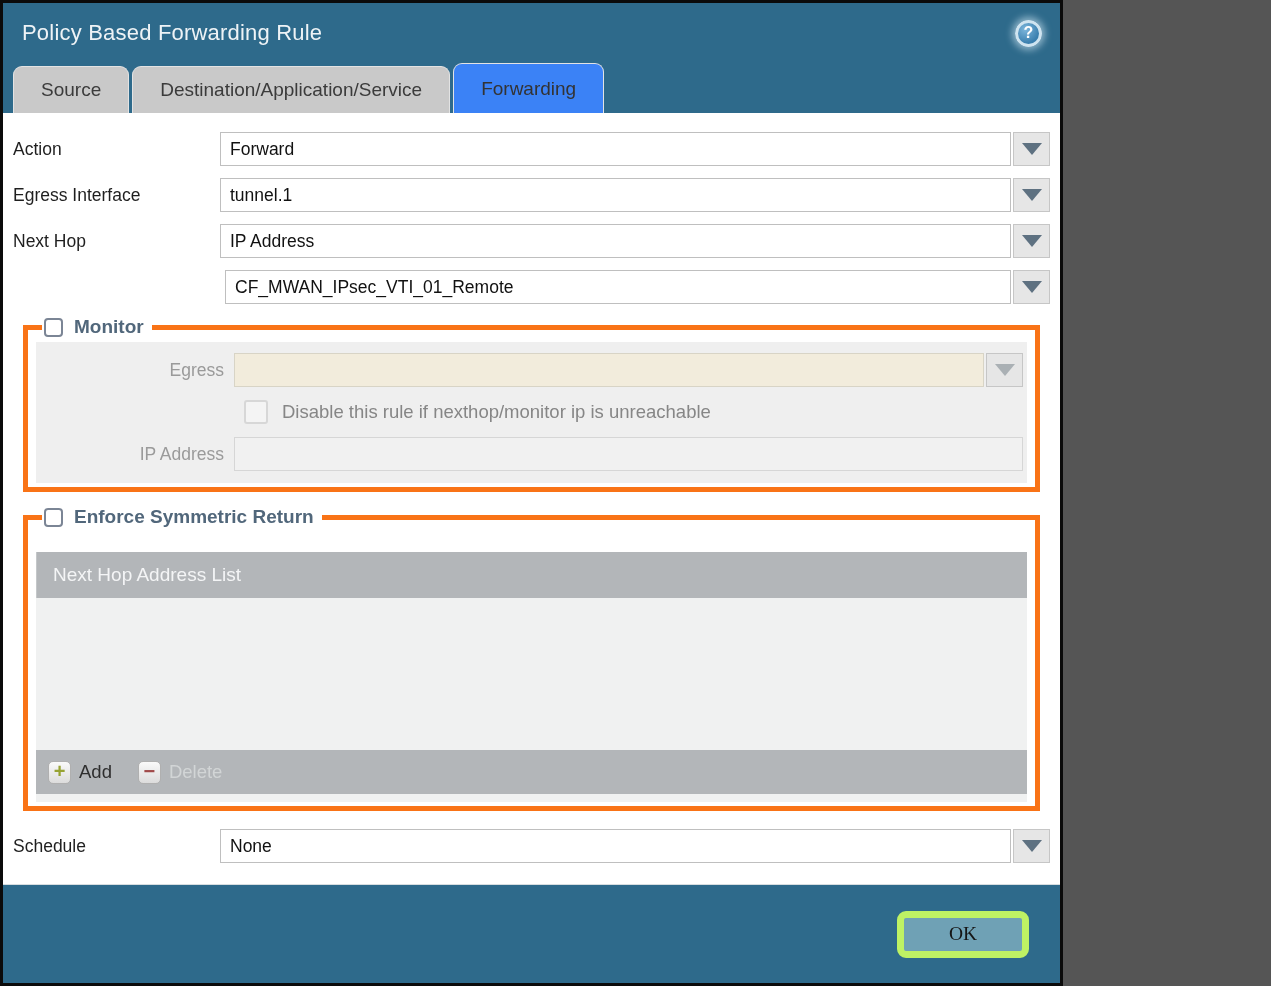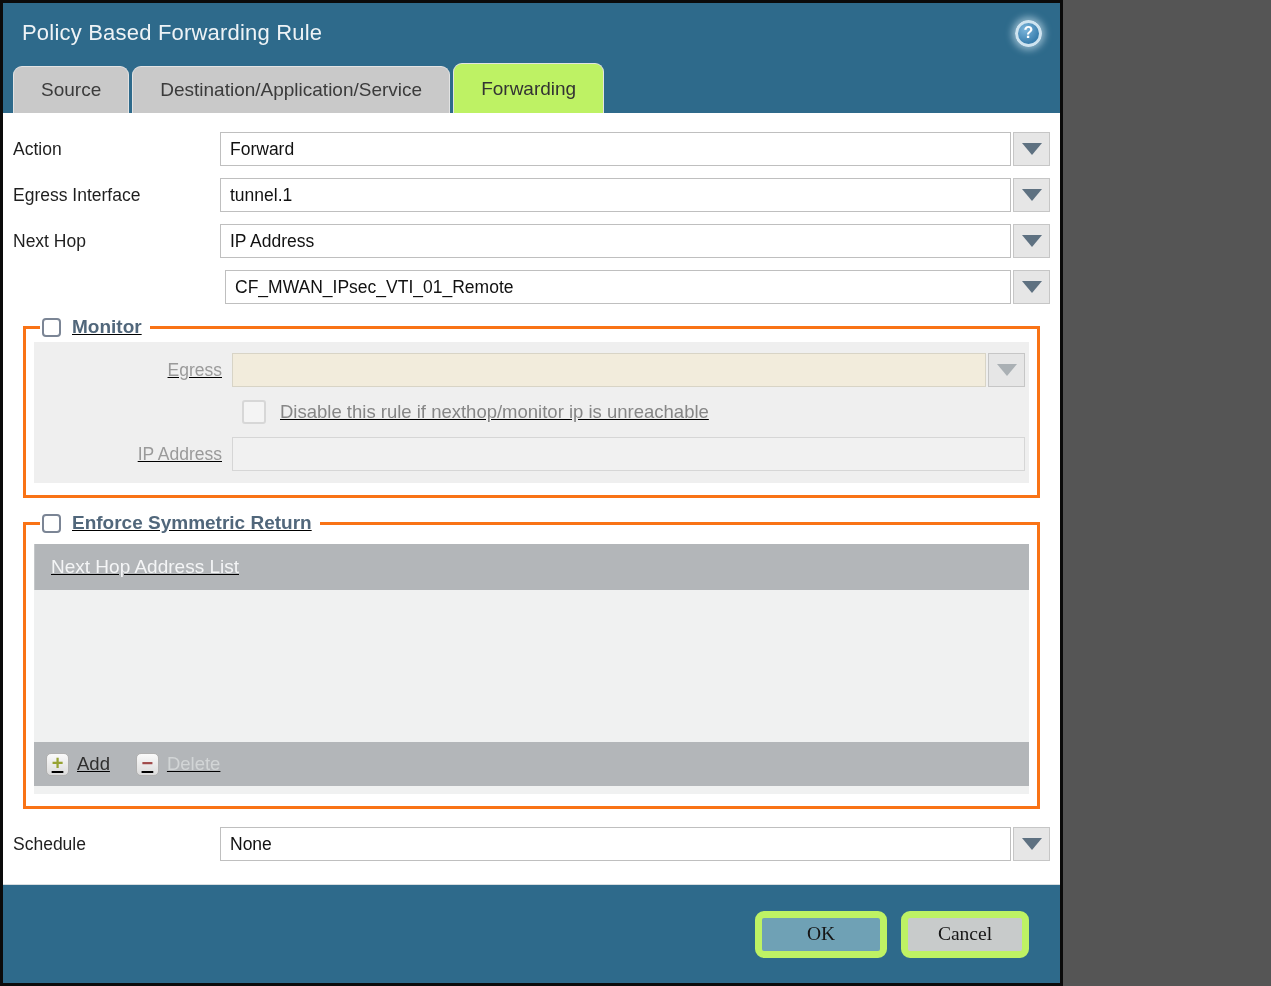--- a/index.html
+++ b/index.html
@@ -42,21 +42,21 @@
   .tab {
     height: 47px; padding: 0 27px;
     display: flex; align-items: center;
     background: #c9c9c9;
     border: 1px solid #e3e3e3; border-bottom: none;
     border-radius: 9px 9px 0 0;
     font-size: 19px; color: #3b3b3b;
     cursor: pointer; white-space: nowrap;
   }
   .tab.active {
-    background: #bef264; height: 50px; color: #333; z-index: 2;
+    background: #3b82f6; height: 50px; color: #333; z-index: 2;
   }
 
   
   .content {
     background: #ffffff; flex: 1 1 auto;
     padding: 19px 10px 0 10px;
     overflow: hidden;
   }
 
   .form-row { display: flex; align-items: center; margin-bottom: 12px; }
@@ -84,21 +84,21 @@
     width: 0; height: 0;
     border-left: 10px solid transparent;
     border-right: 10px solid transparent;
     border-top: 12px solid #5e7181;
   }
   .dd-btn.disabled { cursor: default; }
   .dd-btn.disabled .dd-arrow { border-top-color: #aab0b4; }
 
   
   fieldset {
-    border: 3px solid #f97316; margin: 0 10px; padding: 4px 8px 12px 8px; text-decoration: underline;
+    border: 5px solid #f97316; margin: 0 10px; padding: 4px 8px 4px 8px;
   }
   fieldset.monitor-group { margin-top: 2px; }
   fieldset.symmetric-group { margin-top: 14px; }
   legend {
     margin-left: 6px; padding: 0 8px 0 2px;
     display: flex; align-items: center; gap: 11px;
     font-size: 19px; font-weight: bold; color: #51677b;
   }
   .checkbox {
     width: 19px; height: 19px; flex: none;
@@ -127,21 +127,21 @@
   .disabled-checkbox-label {
     margin-left: 14px; font-size: 18.5px; color: #868686;
   }
   .disabled-field {
     flex: 1 1 auto; height: 34px;
     background: #f1f1f1; border: 1px solid #d6d6d6;
     margin-right: 4px; min-width: 0;
   }
 
   
-  .nh-table { margin-top: 6px; }
+  .nh-table { margin-top: 20px; }
   .nh-header {
     height: 46px; background: #b3b6b9;
     border-left: 1px solid #c4c7c9;
     display: flex; align-items: center; padding-left: 16px;
     color: #f4f5f6; font-size: 19px;
   }
   .nh-body { height: 152px; background: #f0f1f1; }
   .nh-footer {
     height: 44px; background: #b3b6b9;
     display: flex; align-items: center; gap: 26px; padding-left: 12px;
@@ -295,16 +295,15 @@
         <div class="dd-btn">
           <span class="dd-arrow"></span>
         </div>
       </div>
     </div>
 
   </div>
 
   <div class="footer">
     <button class="btn btn-ok">OK</button>
-    <button class="btn btn-cancel">Cancel</button>
   </div>
 
 </div>
 
 </body></html>

